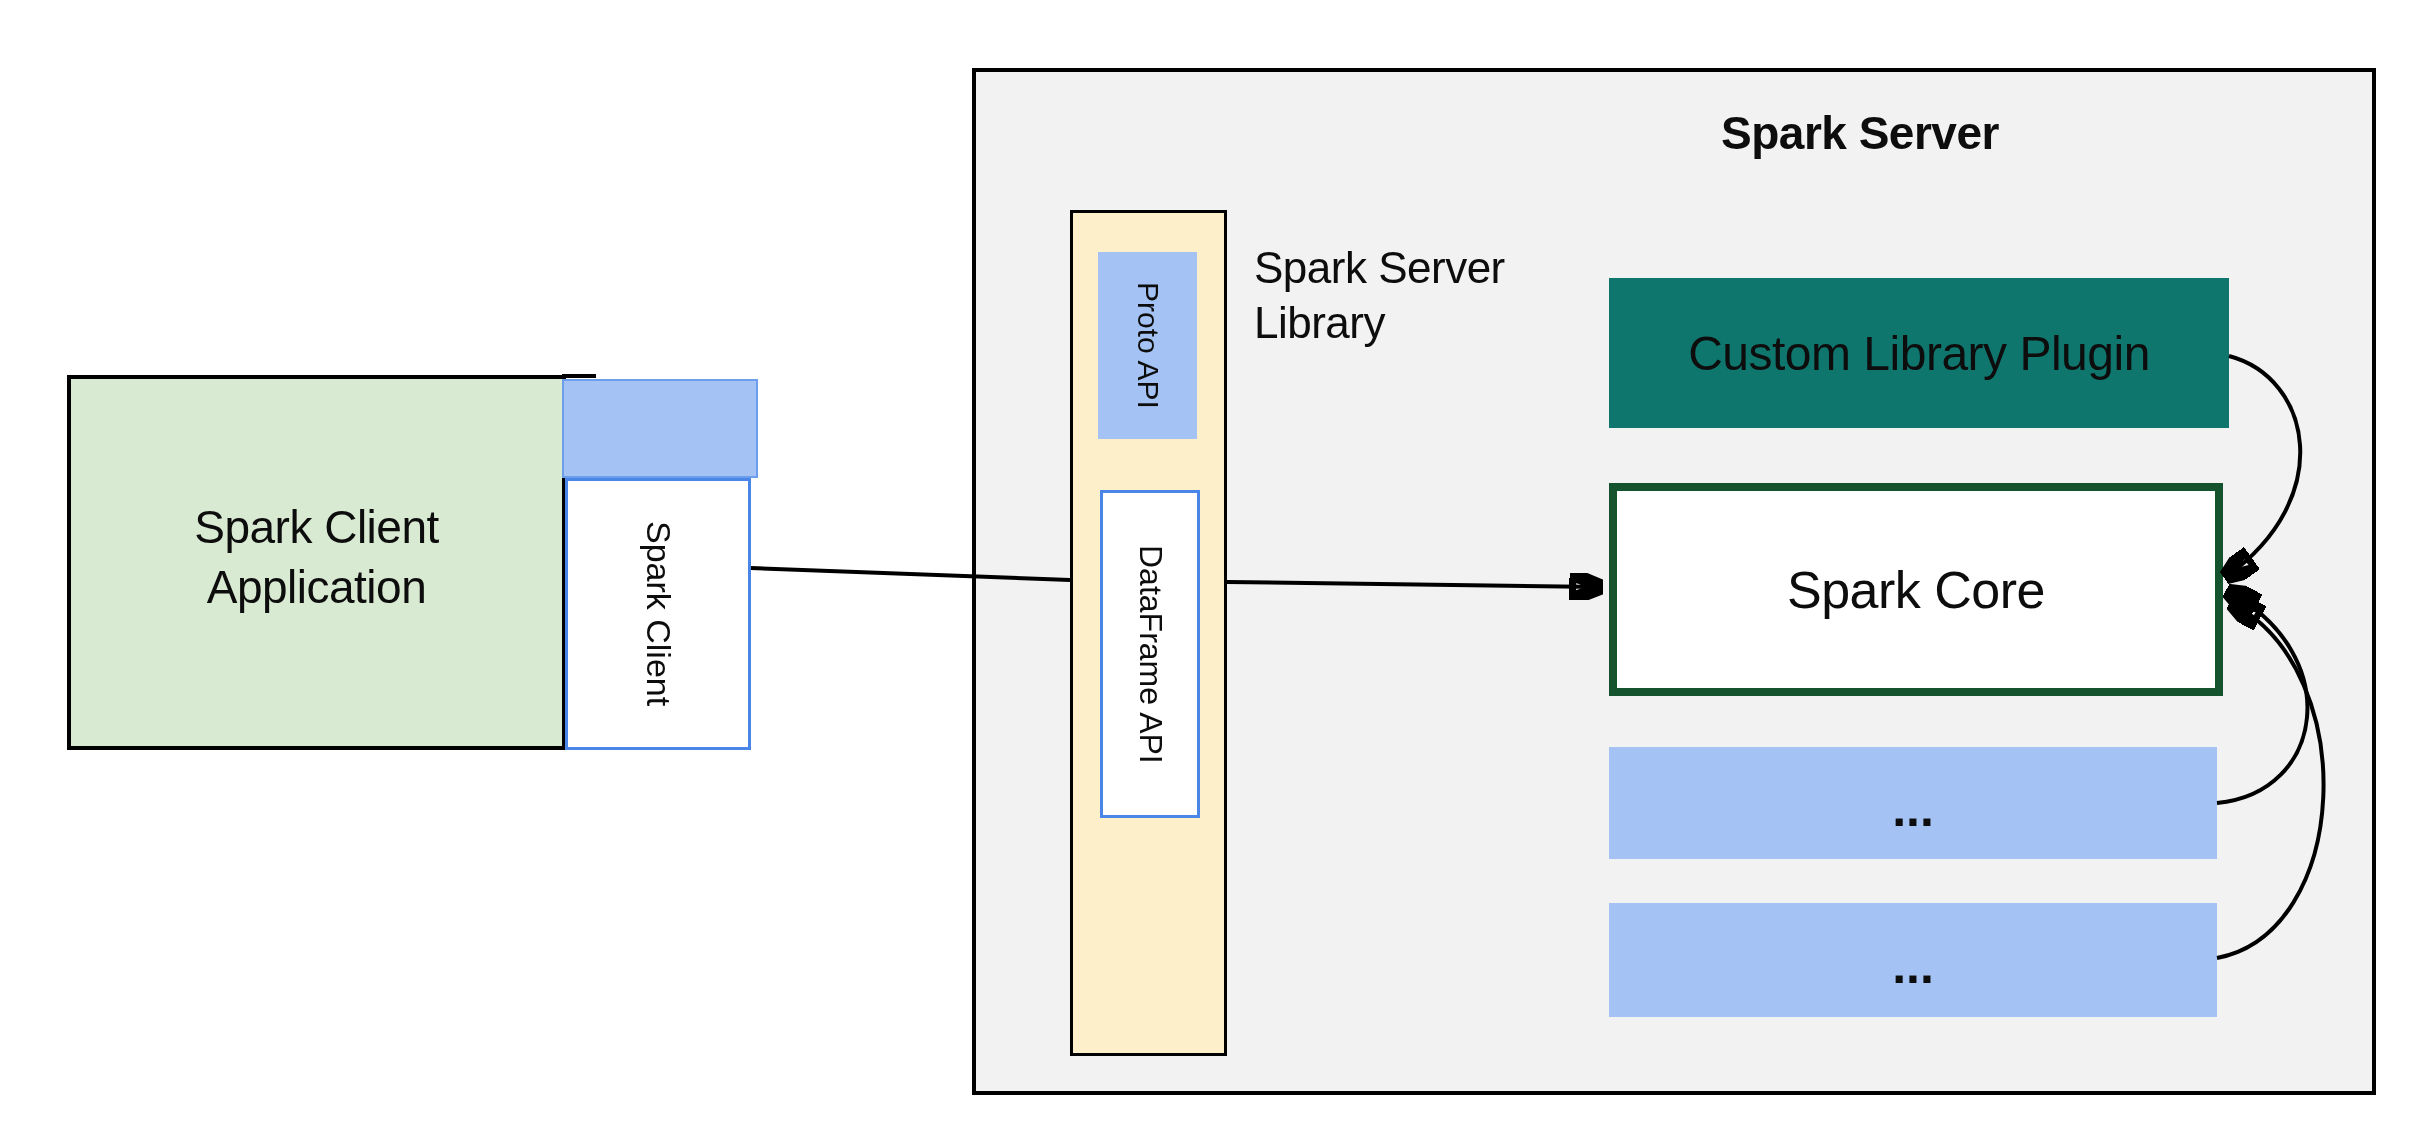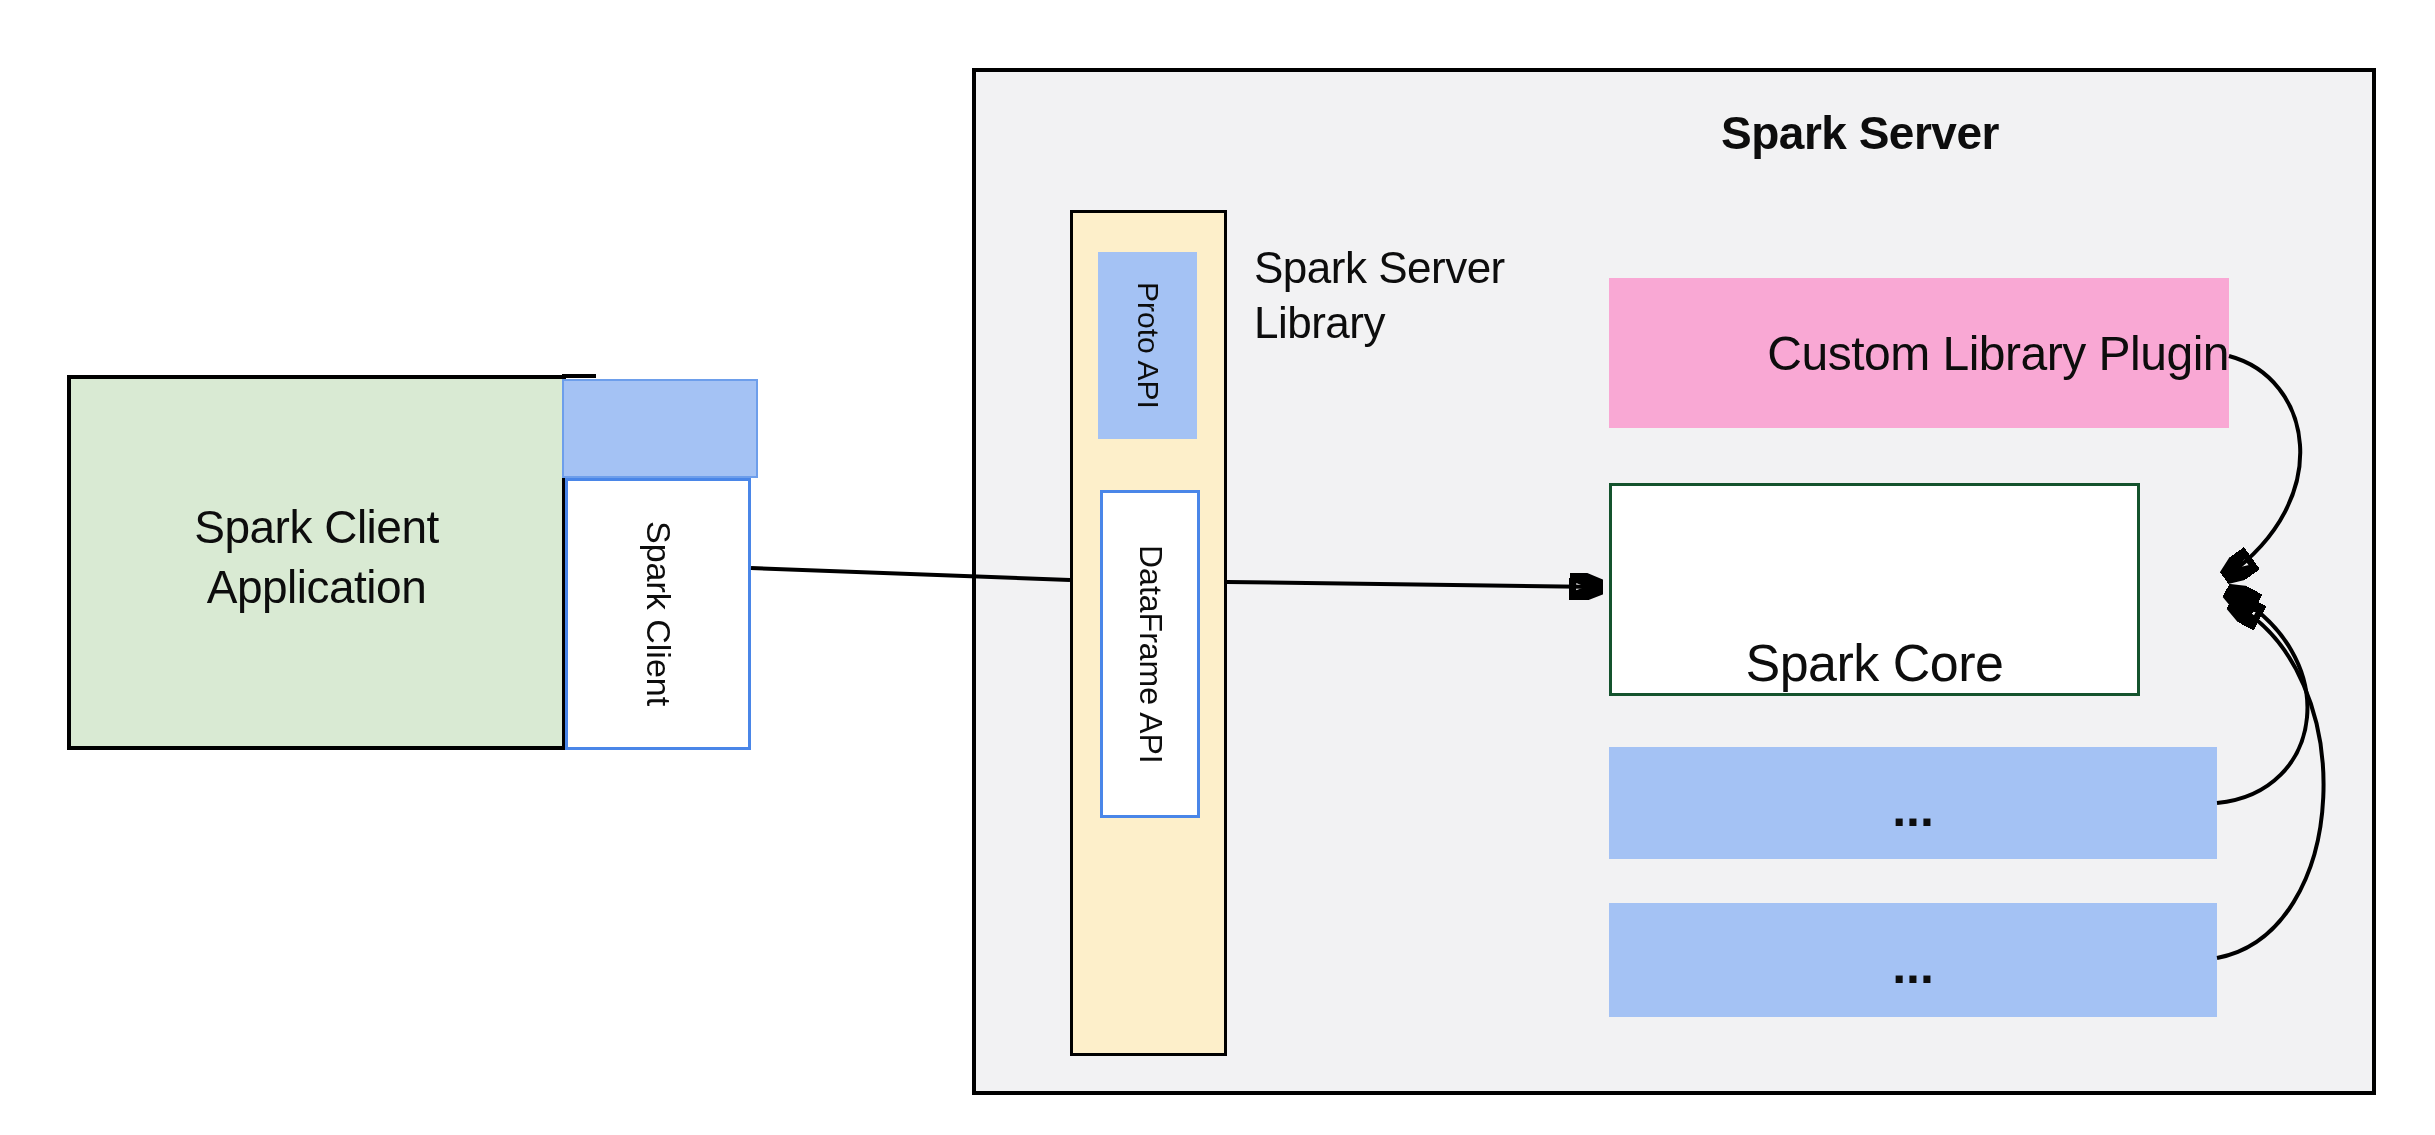--- a/index.html
+++ b/index.html
@@ -26,22 +26,22 @@
 
   
   .connect-api-label{left:940px;top:76px;width:440px;text-align:center;font-size:44px;line-height:1.18;white-space:pre-line;letter-spacing:-0.5px;z-index:2;}
   .connect-box{left:1070px;top:210px;width:157px;height:846px;background:#fdefca;border:3px solid #000;z-index:1;}
   .proto-box{left:1098px;top:252px;width:99px;height:187px;background:#a4c2f4;z-index:2;font-size:30px;}
   .dataframe-box{left:1100px;top:490px;width:100px;height:328px;background:#ffffff;border:3px solid #4a86e8;z-index:2;font-size:32px;}
   .server-library-label{left:1254px;top:240px;width:360px;text-align:left;font-size:44px;line-height:1.25;white-space:pre-line;letter-spacing:-0.5px;z-index:2;}
 
   
   .server-title{left:1660px;top:106px;width:400px;text-align:center;font-size:46px;font-weight:bold;letter-spacing:-0.5px;z-index:2;}
-  .plugin-box{left:1609px;top:278px;width:620px;height:150px;background:#f9a8d4;font-size:48px;letter-spacing:-0.5px;z-index:2;justify-content:flex-end;}
-  .core-box{left:1609px;top:483px;width:531px;height:213px;background:#ffffff;border:3px solid #14532d;font-size:52px;letter-spacing:-0.5px;z-index:2;align-items:flex-end;}
+  .plugin-box{left:1609px;top:278px;width:620px;height:150px;background:#0f766e;font-size:48px;letter-spacing:-0.5px;z-index:2;}
+  .core-box{left:1609px;top:483px;width:614px;height:213px;background:#ffffff;border:8px solid #14532d;font-size:52px;letter-spacing:-0.5px;z-index:2;}
   .dots-box-1{left:1609px;top:747px;width:608px;height:112px;background:#a4c2f4;z-index:2;}
   .dots-box-2{left:1609px;top:903px;width:608px;height:114px;background:#a4c2f4;z-index:2;}
   .dots-label{font-size:50px;font-weight:bold;padding-top:12px;}
 
   
   .connectors{position:absolute;left:0;top:0;width:2435px;height:1135px;z-index:10;pointer-events:none;}
   .connectors path{stroke:#000;stroke-width:4;fill:none;}
 </style>
 </head>
 <body>

